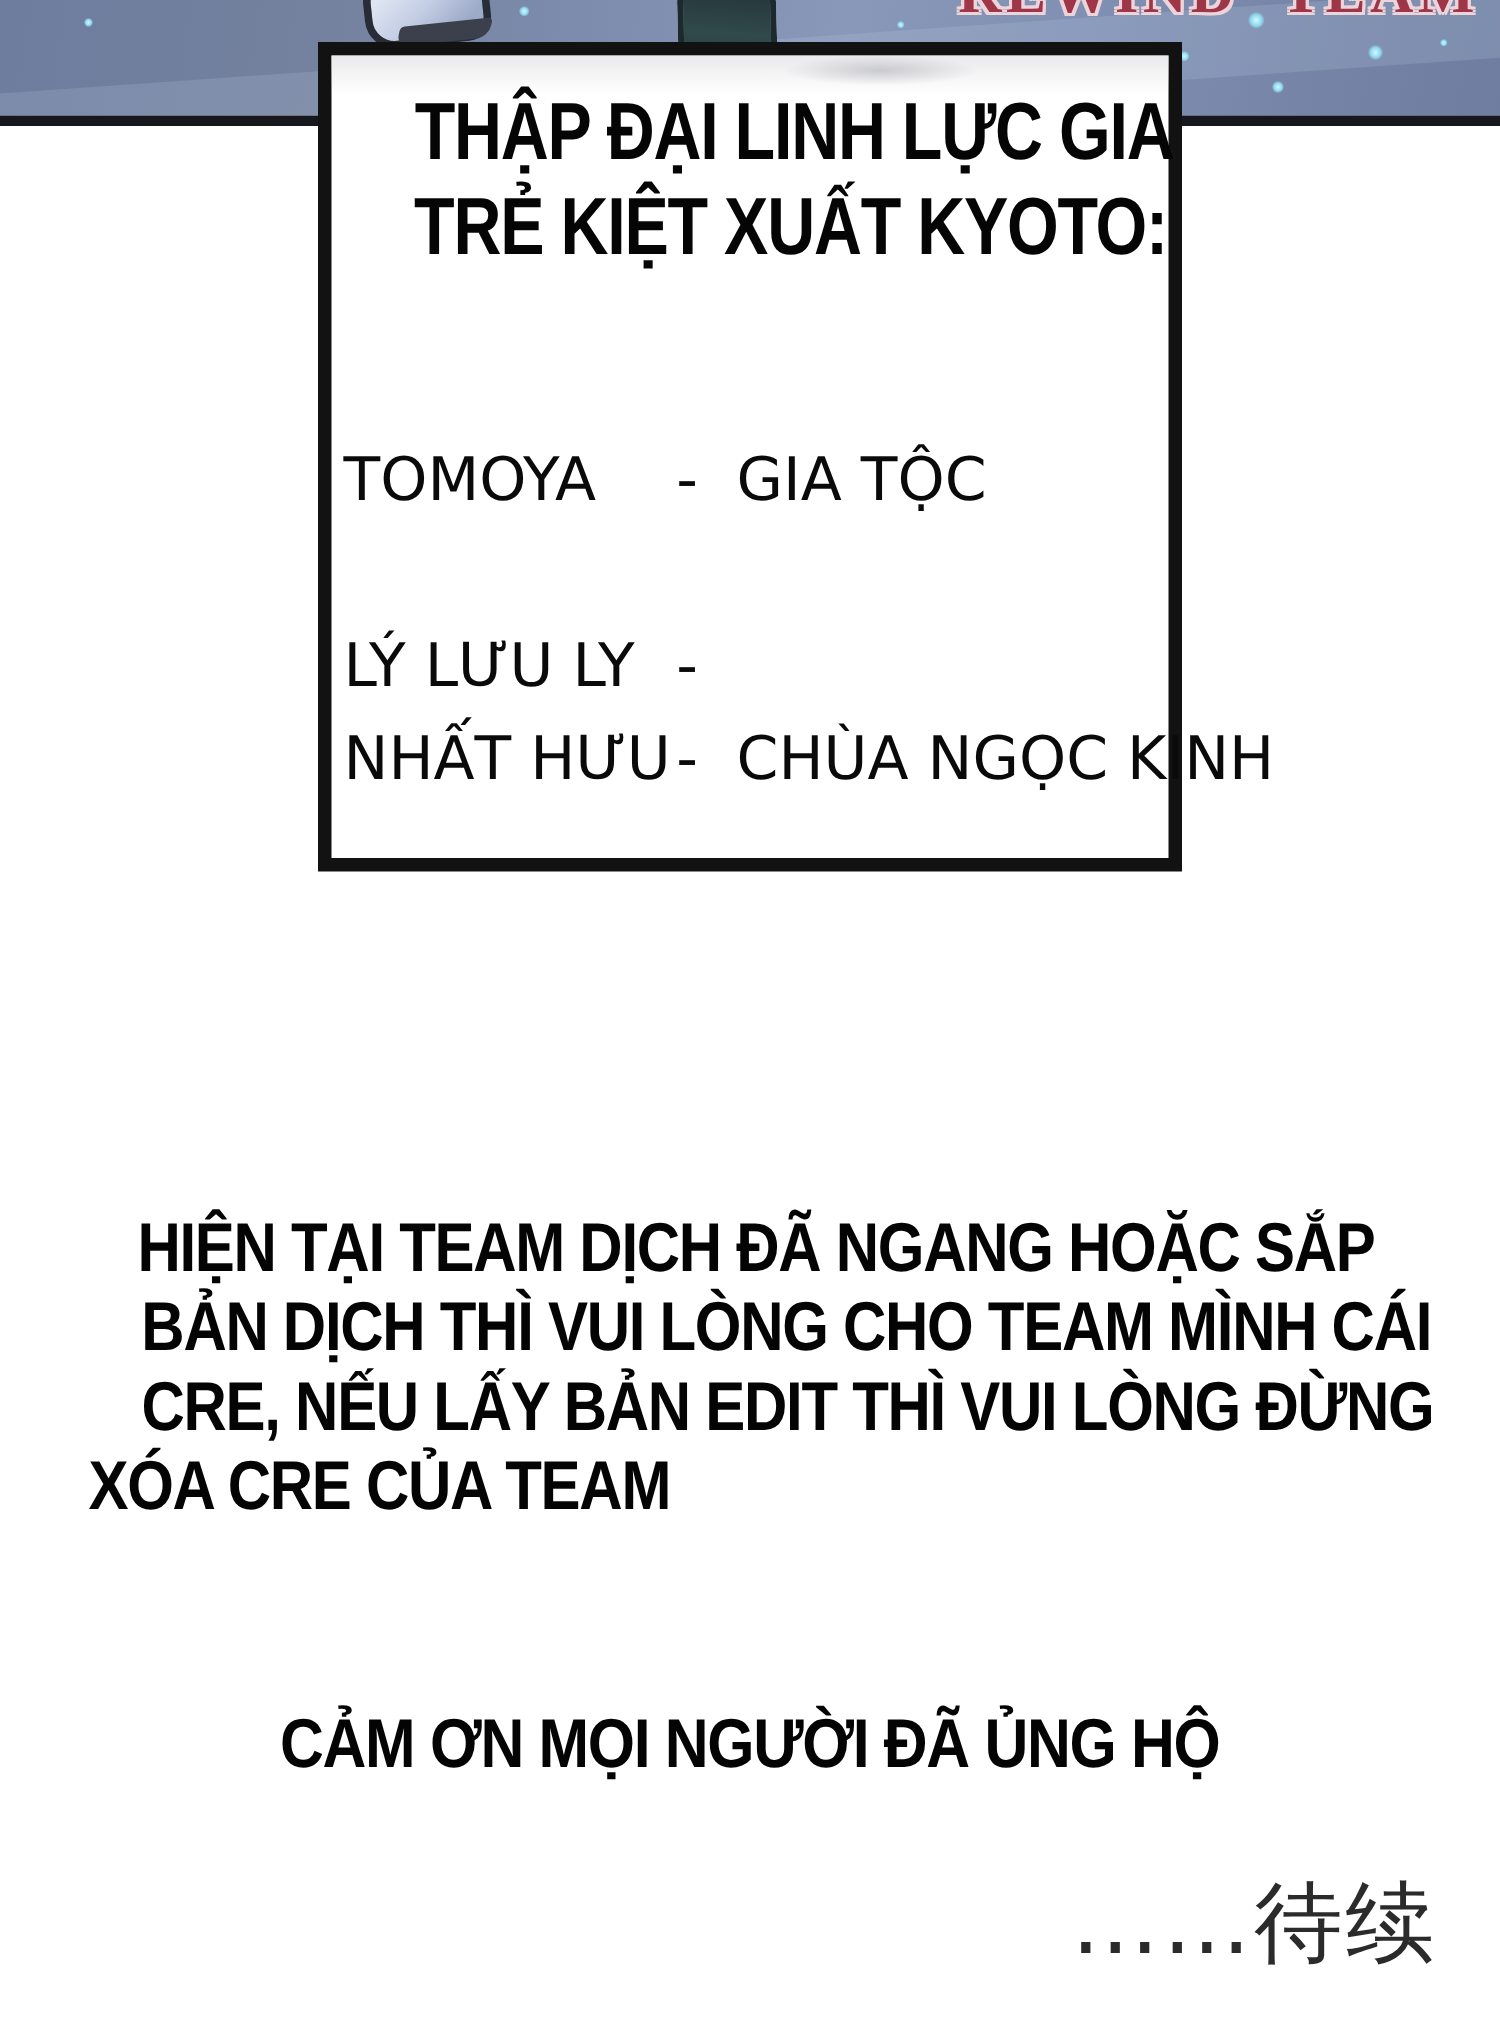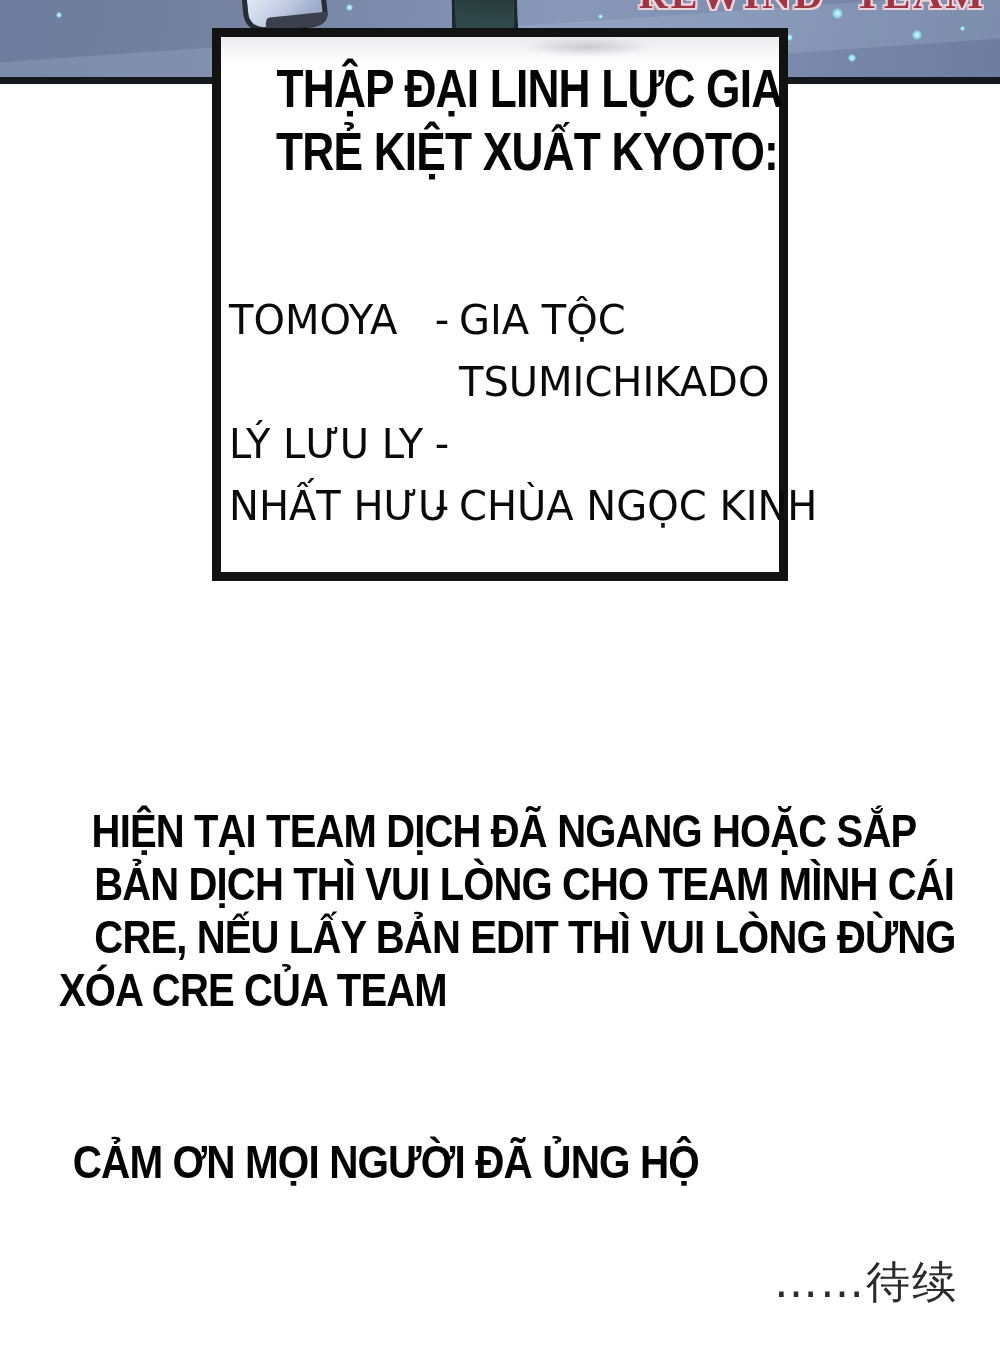--- a/index.html
+++ b/index.html
@@ -110,48 +110,49 @@
     font-family: "DejaVu Sans", sans-serif;
     font-size: 40px; line-height: 62px;
     color: #0a0a0a;
   }
   .roster-row {
     display: grid;
     grid-template-columns: 196px 34px auto;
     padding-left: 8px;
     height: 62px;
     white-space: nowrap;
+    gap: 16px;
   }
   .roster-dash { text-align: center; }
 
   
   .notice {
     left: 30px; top: 805px; width: 940px;
     font-weight: bold;
     font-size: 46px; line-height: 53px;
     color: #040404;
     letter-spacing: -1px;
   }
   .notice .cond { display: inline-block; transform: scaleX(0.87); transform-origin: 50% 50%; white-space: nowrap; }
 
   .thanks {
     left: 30px; top: 1134px; width: 940px;
-    text-align: left;
+    text-align: center;
     font-weight: bold;
     font-size: 46px; line-height: 56px;
     color: #040404;
     letter-spacing: -1px;
   }
   .thanks .cond { display: inline-block; transform: scaleX(0.88); transform-origin: 50% 50%; white-space: nowrap; }
 
   
   .continued {
     right: 42px; top: 1252px;
     font-family: "DejaVu Sans", sans-serif;
-    font-size: 44px; line-height: 60px;
+    font-size: 59px; line-height: 60px;
     color: #2b2b2b;
     letter-spacing: 2px;
   }
 </style>
 </head>
 <body>
 
 <div class="abs manga-panel">
   <div class="light-band"></div>
 
@@ -186,21 +187,20 @@
 
   <div class="roster">
     <div class="roster-row">
       <span class="roster-name">TOMOYA</span>
       <span class="roster-dash">-</span>
       <span class="roster-aff">GIA TỘC</span>
     </div>
     <div class="roster-row">
       <span></span>
       <span></span>
-      <span class="roster-aff">TSUMICHIKADO</span>
     </div>
     <div class="roster-row">
       <span class="roster-name">LÝ LƯU LY</span>
       <span class="roster-dash">-</span>
     </div>
     <div class="roster-row">
       <span class="roster-name">NHẤT HƯU</span>
       <span class="roster-dash">-</span>
       <span class="roster-aff">CHÙA NGỌC KINH</span>
     </div>

